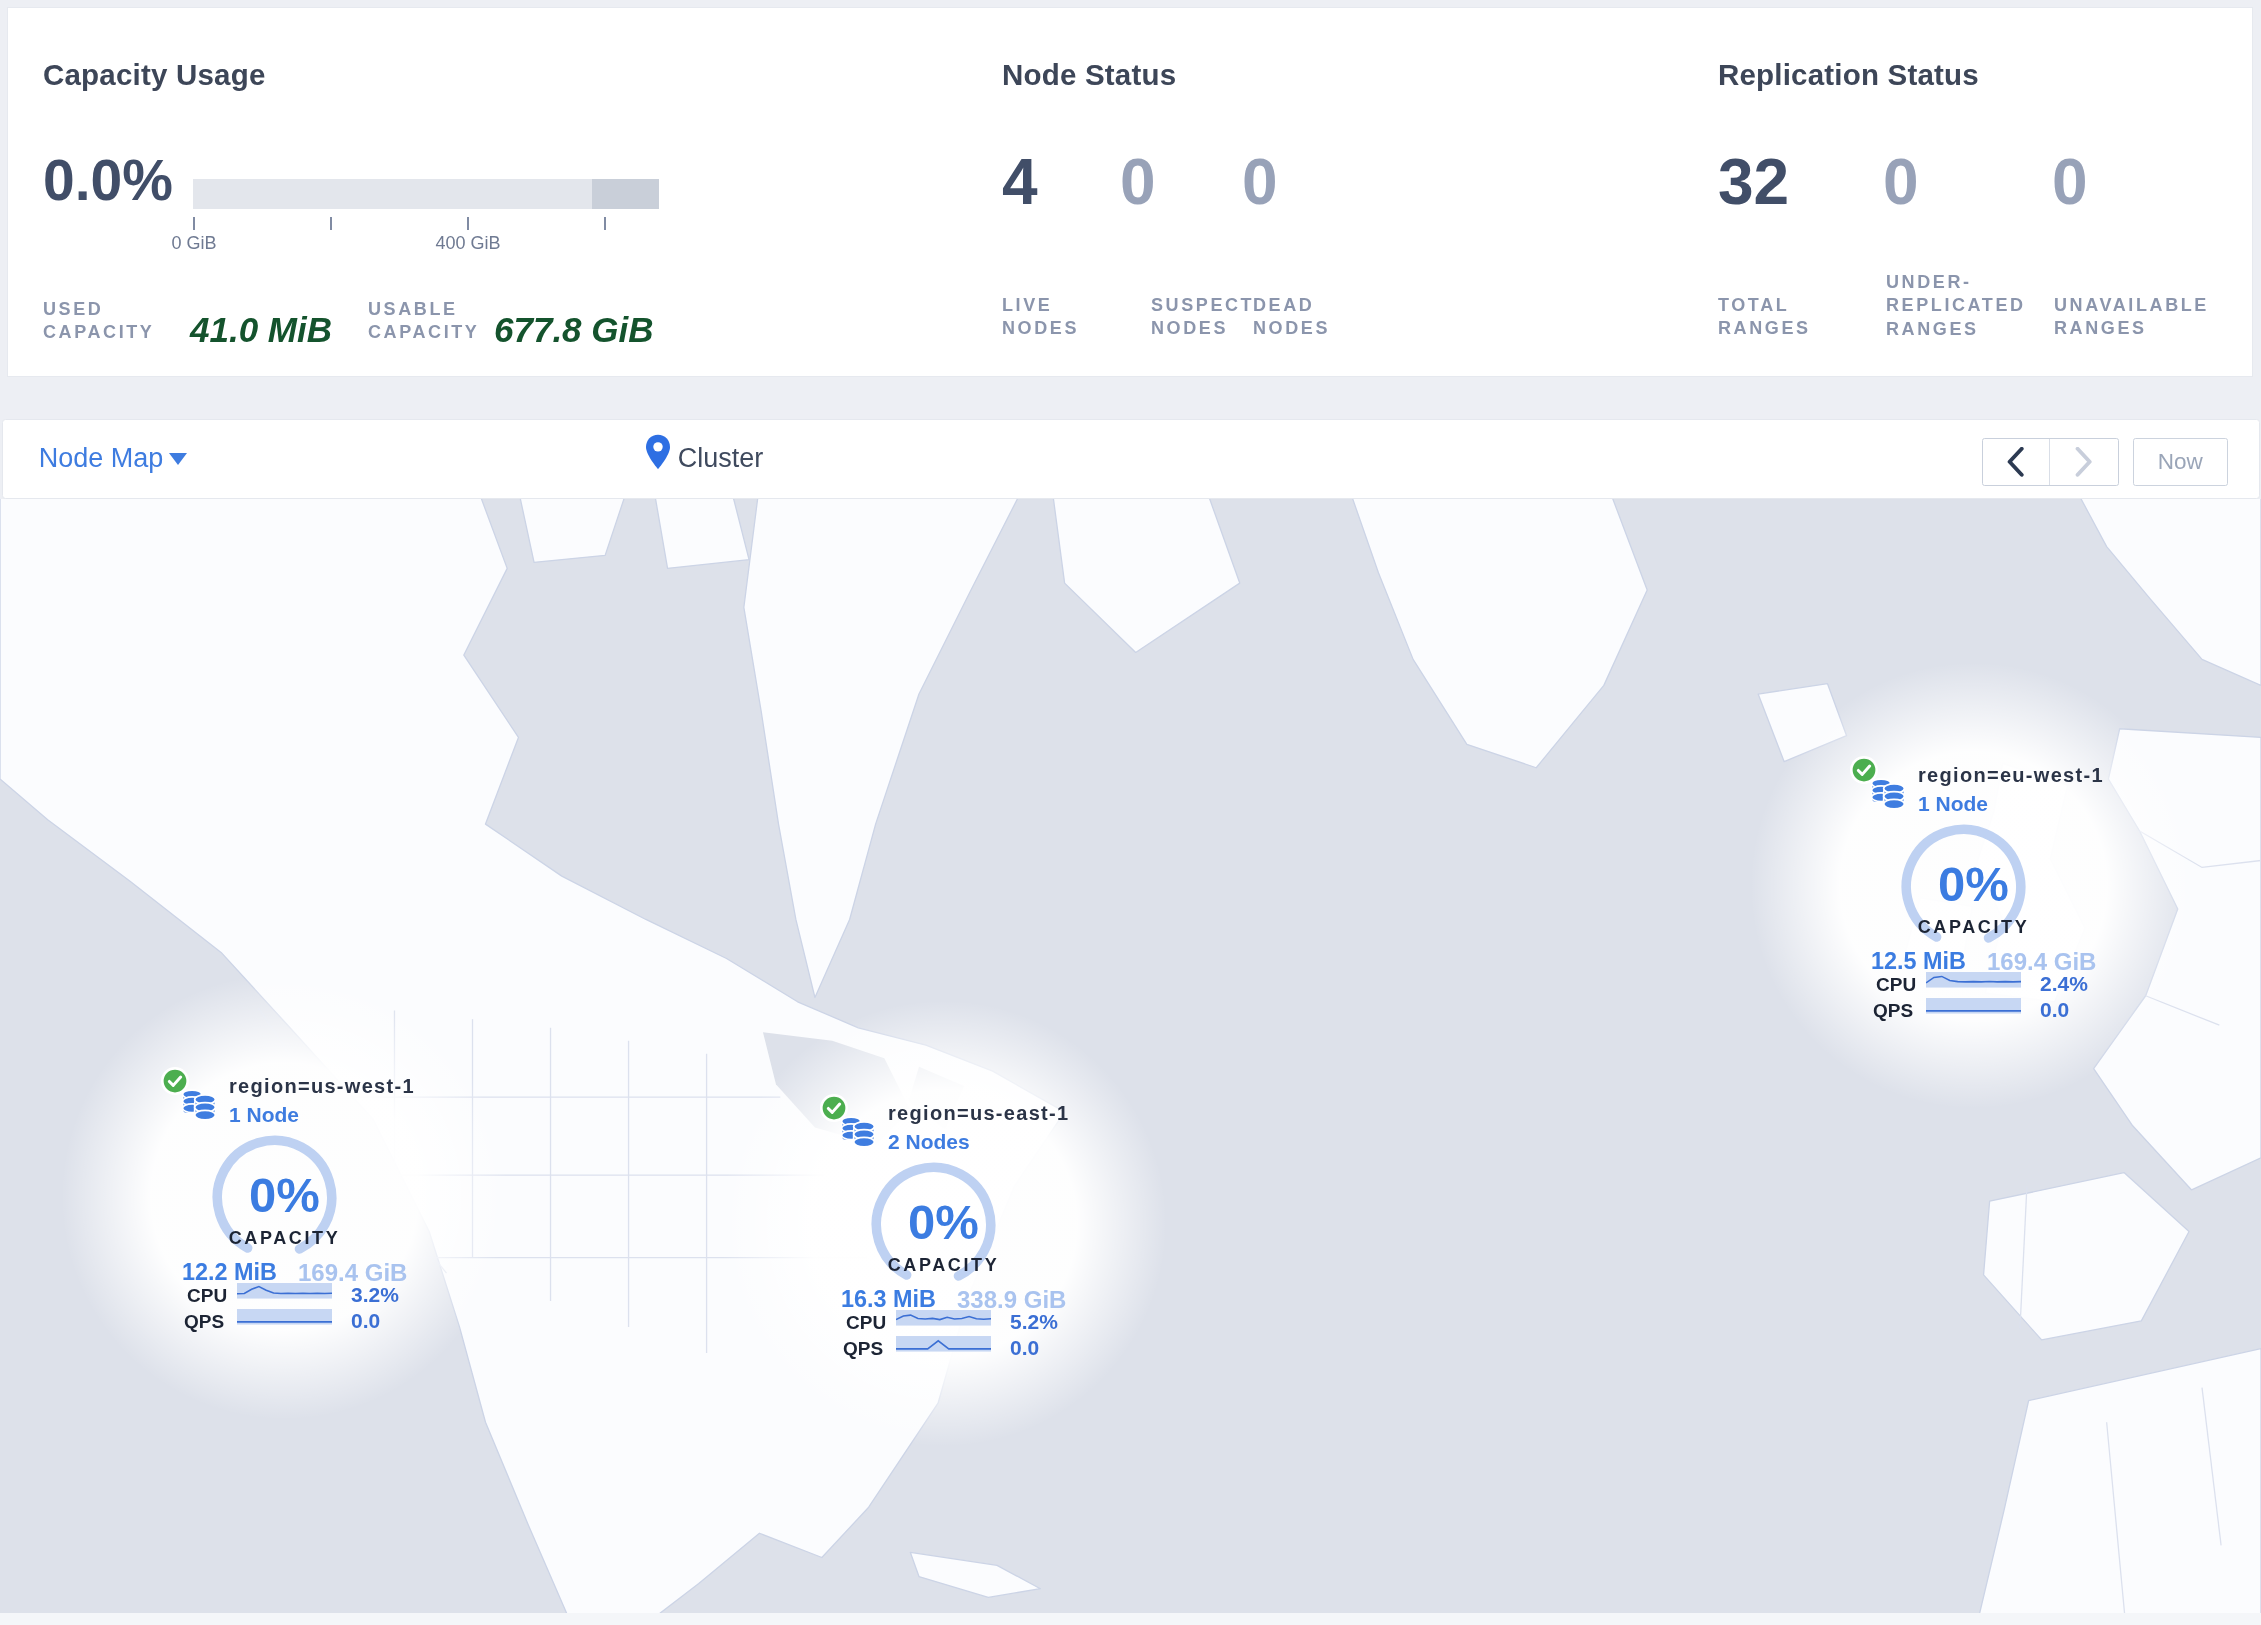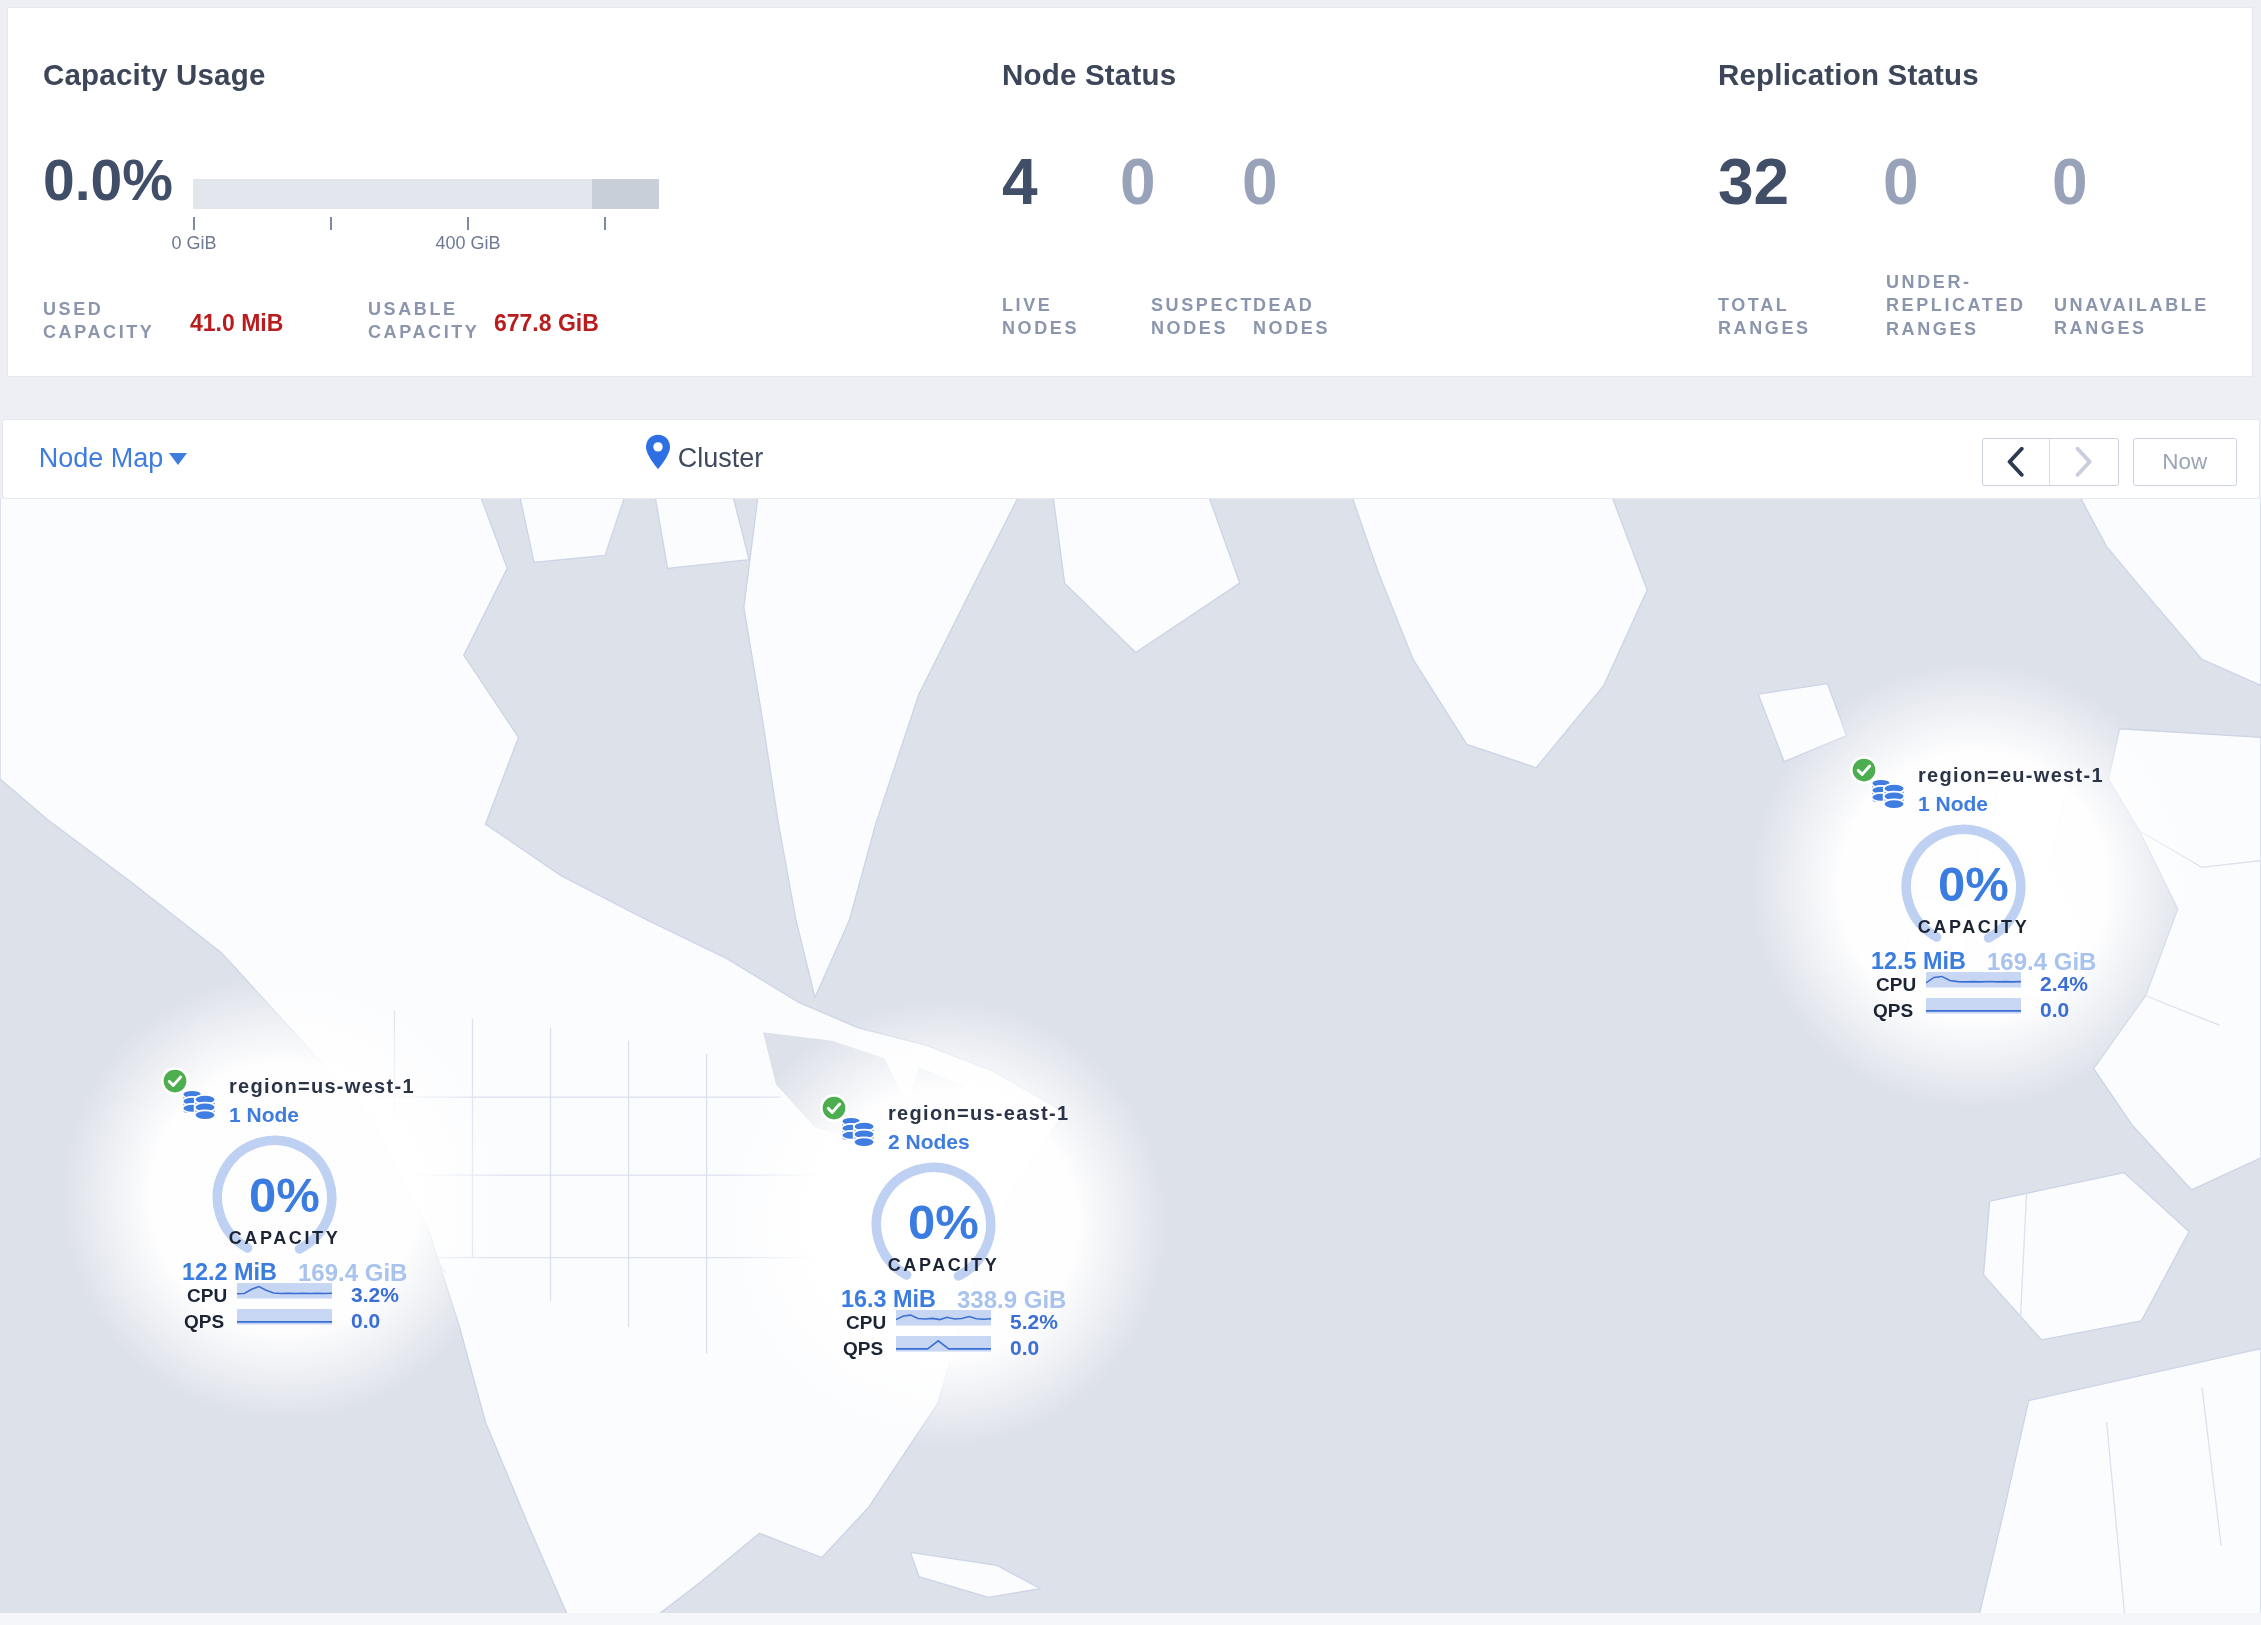--- a/index.html
+++ b/index.html
@@ -6,40 +6,40 @@
   html,body { width:2261px; height:1626px; }
   body { font-family:"Liberation Sans","DejaVu Sans",sans-serif; background:#edeff4; position:relative; overflow:hidden; }
   .abs { position:absolute; }
 
   
   .stats-panel { left:7px; top:7px; width:2246px; height:370px; background:#ffffff; border:0.9px solid #e6e9ef; }
   .sec-title { font-size:29.5px; font-weight:700; color:#3d4658; letter-spacing:0.2px; }
   .big-num { font-size:64px; font-weight:700; color:#414e68; }
   .big-num.dim { color:#98a2b8; font-weight:600; }
   .caps-label { font-size:18px; font-weight:600; color:#8b95ac; letter-spacing:2.6px; line-height:23.4px; white-space:pre-line; }
-  .stat-value { font-size:23px; font-weight:700; color:#b91c1c; }
+  .stat-value { font-size:35px; font-weight:700; color:#14532d;font-style:italic; }
 
   .cap-bar { left:185px; top:171px; width:466px; height:30px; background:#e3e6ec; }
   .cap-bar-dark { position:absolute; left:399px; top:0; width:67px; height:30px; background:#c9cfd9; }
   .cap-pct { left:35px; top:139px; font-size:57px; font-weight:700; color:#414e68; }
   .tick { top:209px; width:1.7px; height:13px; background:#808ba3; }
   .tick-label { top:225px; width:104px; text-align:center; font-size:18px; color:#6f7a92; }
 
   
   .toolbar { left:1.7px; top:419px; width:2258px; height:80px; background:#ffffff; border:0.9px solid #e5e8ee; border-radius:3.5px; }
   .nodemap-label { left:36px; top:23.4px; font-size:27px; color:#3e7ce0; }
   .caret-down { left:166px; top:33px; width:0; height:0; border-left:9.5px solid transparent; border-right:9.5px solid transparent; border-top:12px solid #3e7ce0; }
   .cluster-label { left:675px; top:23.4px; font-size:27px; color:#3f4a5e; }
   .select-box { left:1223px; top:18px; width:735px; height:48px; border:0.9px solid #c9d0dc; border-radius:2.6px; background:#fff; }
   .time-badge { left:14px; top:7px; width:54px; height:34px; background:#e3e7f0; border-radius:2.6px; font-size:20px; font-weight:700; color:#505c76; display:flex; align-items:center; justify-content:center; }
   .time-label { left:89px; top:11.3px; font-size:23.4px; font-weight:700; color:#26304a; }
   .arrows-box { left:1979px; top:18px; width:137px; height:48px; border:0.9px solid #c9d0dc; border-radius:2.6px; background:#fff; display:flex; }
   .arrow-cell { width:68px; height:100%; display:flex; align-items:center; justify-content:center; }
   .arrow-cell:first-child { border-right:0.9px solid #d9dee7; }
-  .now-btn { left:2130px; top:18px; width:104px; height:48px; border:0.9px solid #ccd3de; border-radius:2.6px; background:#fff; font-size:22.5px; color:#9aa5b8; display:flex; align-items:center; justify-content:center; }
+  .now-btn { left:2130px; top:18px; width:95px; height:48px; border:0.9px solid #ccd3de; border-radius:2.6px; background:#fff; font-size:22.5px; color:#9aa5b8; display:flex; align-items:center; justify-content:center; }
 
   
   .map-wrap { left:0; top:499px; width:2261px; height:1114px; background:#dde1ea; overflow:hidden; }
   .map-footer { left:0; top:1613px; width:2261px; height:13px; background:#f4f6f9; }
   .glow { width:451px; height:451px; border-radius:50%; background:radial-gradient(circle, rgba(255,255,255,.96) 0 42%, rgba(255,255,255,0) 70%); }
 
   
   .marker { width:277px; height:286px; }
   .m-title { left:83px; top:17.3px; font-size:20px; font-weight:700; color:#2b3447; letter-spacing:1.3px; }
   .m-sub { left:83px; top:45px; font-size:21px; font-weight:700; color:#3e7ce0; }

